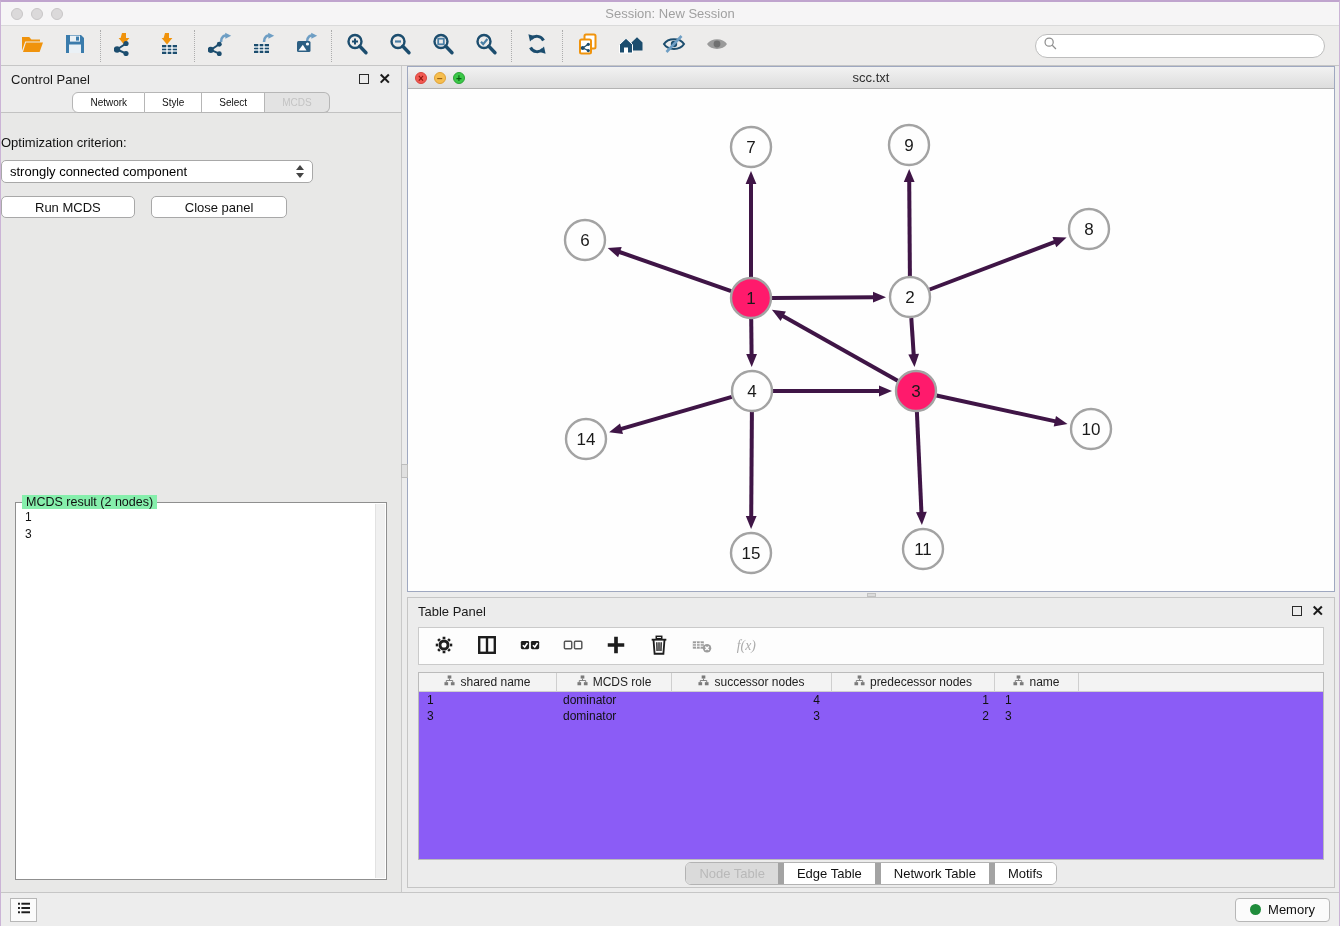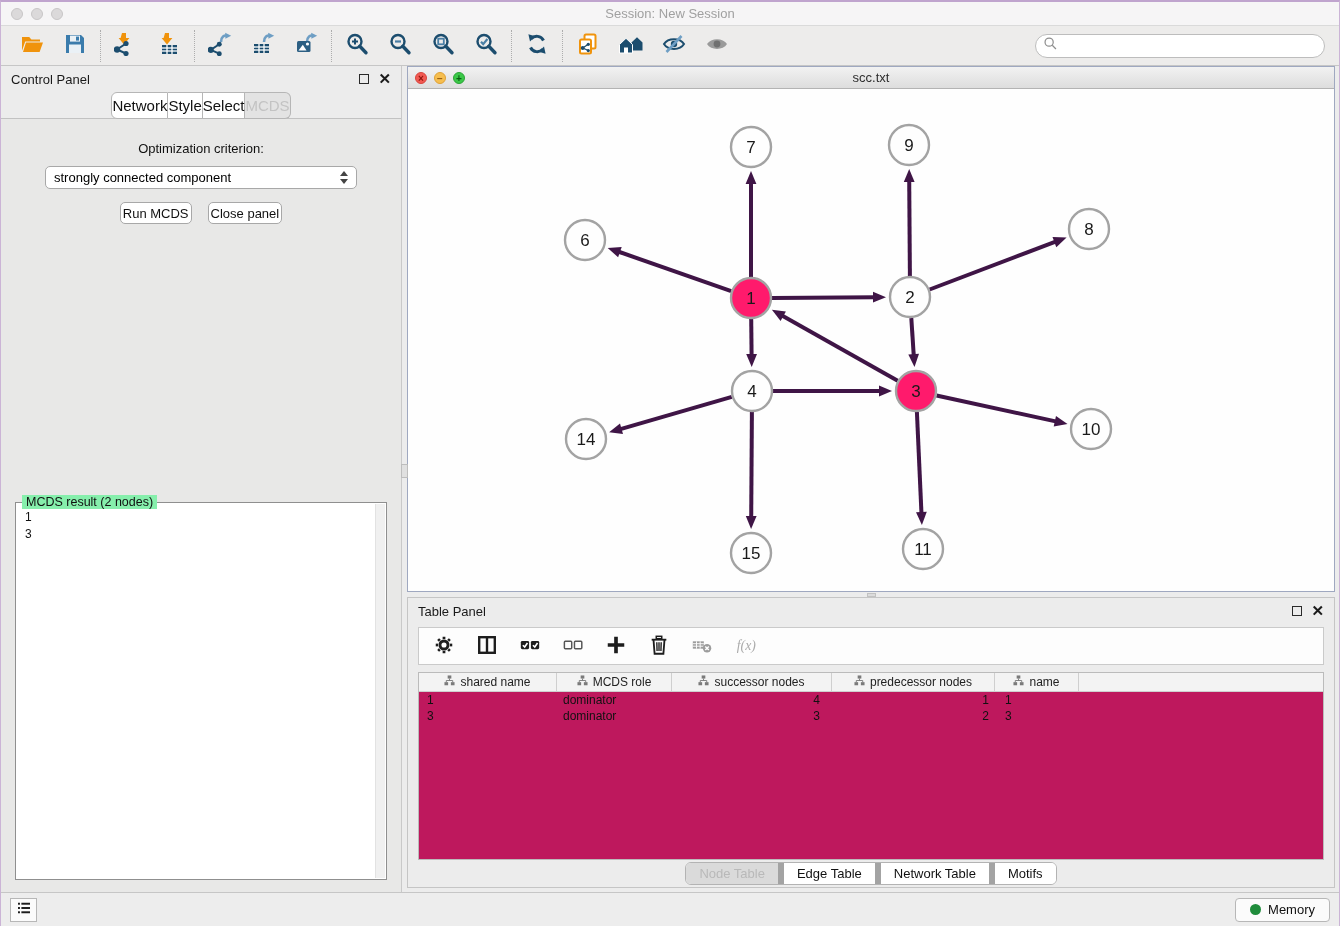--- a/index.html
+++ b/index.html
@@ -30,32 +30,32 @@
   
   .main{flex:1;display:flex;min-height:0;}
 
   
   .control-panel{width:400px;flex:none;background:#ECECEC;display:flex;flex-direction:column;}
   .panel-header{height:26px;display:flex;align-items:center;padding:0 10px;font-size:13px;color:#1A1A1A;flex:none;gap:34px;}
   .panel-btns{margin-left:auto;display:flex;gap:9px;align-items:center;}
   .float-box{width:10px;height:10px;border:1.6px solid #2A2A2A;}
   .close-x{font-size:15px;font-weight:bold;color:#1A1A1A;line-height:10px;cursor:pointer;}
   .cp-tabs{display:flex;justify-content:center;flex:none;position:relative;z-index:1;margin-bottom:-1px;}
-  .tab{font-size:15px;padding:4px 0;background:#fff;border:1px solid #B6B6B6;border-left:none;color:#111;cursor:pointer;}
+  .tab{font-size:10px;padding:4px 17px;background:#fff;border:1px solid #B6B6B6;border-left:none;color:#111;cursor:pointer;}
   .tab:first-child{border-left:1px solid #B6B6B6;border-radius:6px 0 0 6px;}
   .tab.active-gray{background:#E3E3E3;color:#C3C3C3;border-radius:0 6px 6px 0;}
-  .cp-body{flex:1;background:#E8E8E7;border-top:1px solid #C2C2C2;display:flex;flex-direction:column;align-items:center;min-height:0;}
+  .cp-body{flex:1;background:#E8E8E7;border-top:1px solid #C2C2C2;display:flex;flex-direction:column;min-height:0;}
   .opt-label{margin-top:22px;font-size:13px;color:#111;}
   .dropdown{margin-top:10px;width:312px;height:23px;background:#fff;border:1px solid #A8A8A8;border-radius:5px;
     display:flex;align-items:center;font-size:13px;padding:0 8px;cursor:pointer;}
   .dd-stepper{margin-left:auto;display:flex;flex-direction:column;gap:3px;align-items:center;}
   .tri-up{width:0;height:0;border-left:4px solid transparent;border-right:4px solid transparent;border-bottom:5px solid #444;}
   .tri-down{width:0;height:0;border-left:4px solid transparent;border-right:4px solid transparent;border-top:5px solid #444;}
   .btn-row{display:flex;gap:16px;margin-top:13px;}
-  .btn{height:22px;padding:0 2px;background:#fff;border:1px solid #A8A8A8;border-radius:5px;font-size:13px;
+  .btn{height:22px;padding:0 33px;background:#fff;border:1px solid #A8A8A8;border-radius:5px;font-size:13px;
     display:flex;align-items:center;color:#111;cursor:pointer;font-family:"Liberation Sans",sans-serif;}
   .result-box{margin:auto 14px 12px;align-self:stretch;height:378px;border:1px solid #8F8F8F;
     position:relative;background:#fff;flex:none;}
   .result-label{position:absolute;top:-8px;left:6px;background:#86efac;padding:0 4px;font-size:12.5px;color:#111;}
   .result-text{padding:6px 9px;font-size:12px;line-height:17px;color:#111;white-space:pre-line;}
   .result-scroll{position:absolute;top:1px;bottom:1px;right:1px;width:10px;background:#F0F0F0;border-left:1px solid #E2E2E2;}
 
   
   .v-splitter{width:6px;flex:none;background:#ECECEC;border-left:1px solid #C9C9C9;position:relative;cursor:col-resize;}
   .v-handle{position:absolute;top:398px;left:-1px;width:7px;height:14px;background:#E0E0E0;border:1px solid #BDBDBD;}
@@ -78,21 +78,21 @@
   .h-handle{width:9px;height:4px;background:#DCDCDC;border:1px solid #C2C2C2;}
 
   
   .table-panel{flex:1;background:#ECECEC;border:1px solid #C5C5C5;display:flex;flex-direction:column;
     margin-bottom:4px;min-height:0;}
   .tp-toolbar{margin:3px 10px 0;background:#FDFDFD;border:1px solid #CACACA;height:38px;flex:none;
     display:flex;align-items:center;gap:19px;padding:0 13px;}
   .tp-btn{width:24px;height:24px;display:flex;align-items:center;justify-content:center;cursor:pointer;background:none;border:none;padding:0;}
   .tp-btn svg{width:22px;height:22px;}
   .tp-btn[disabled]{cursor:default;text-decoration:underline;}
-  .tp-table{margin:7px 10px 0;background:#be185d;border:1px solid #BBBBBB;flex:1;overflow:hidden;
+  .tp-table{margin:7px 10px 0;background:#8b5cf6;border:1px solid #BBBBBB;flex:1;overflow:hidden;
     display:flex;flex-direction:column;min-height:0;}
   .tp-head{display:flex;height:19px;flex:none;background:#F3F3F3;border-bottom:1px solid #CFCFCF;font-size:12px;color:#222;}
   .th{display:flex;align-items:center;justify-content:center;gap:5px;border-right:1px solid #CFCFCF;flex:none;cursor:pointer;}
   .th svg{width:11px;height:11px;flex:none;}
   .tp-row{display:flex;height:16px;flex:none;font-size:12px;color:#111;align-items:center;cursor:default;}
   .td{flex:none;overflow:hidden;white-space:nowrap;}
   .tp-tabs{height:27px;flex:none;display:flex;justify-content:center;align-items:center;}
   .seg{display:flex;border:1px solid #B3B3B3;border-radius:6px;overflow:hidden;background:#fff;}
   .seg-tab{padding:3px 13px;font-size:13px;color:#111;border-left:6px solid #a3a3a3;background:#fff;cursor:pointer;}
   .seg-tab:first-child{border-left:none;text-align:right;}

